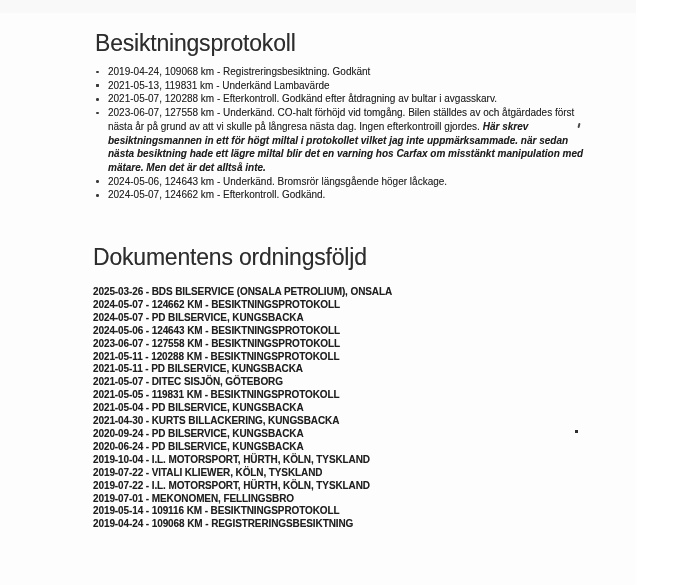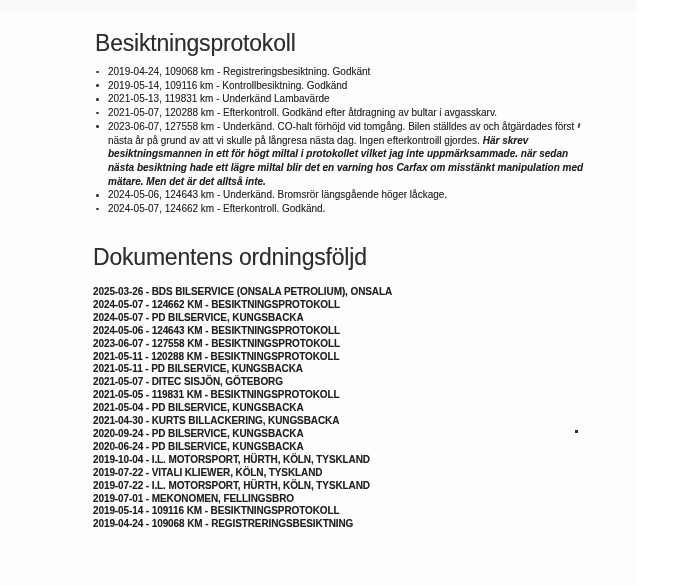--- a/index.html
+++ b/index.html
@@ -82,21 +82,20 @@
 
   <div class="h1">Besiktningsprotokoll</div>
 
   <div class="list1">
     <div class="li">
       <span class="dot"></span>
       <span>2019-04-24, 109068 km - Registreringsbesiktning. Godkänt</span>
     </div>
     <div class="li">
       <span class="dot"></span>
-      <span>2019-05-14, 109116 km - Kontrollbesiktning. Godkänd</span>
     </div>
     <div class="li">
       <span class="dot"></span>
       <span>2021-05-13, 119831 km - Underkänd Lambavärde</span>
     </div>
     <div class="li">
       <span class="dot"></span>
       <span>2021-05-07, 120288 km - Efterkontroll. Godkänd efter åtdragning av bultar i avgasskarv.</span>
     </div>
     <div class="li">

